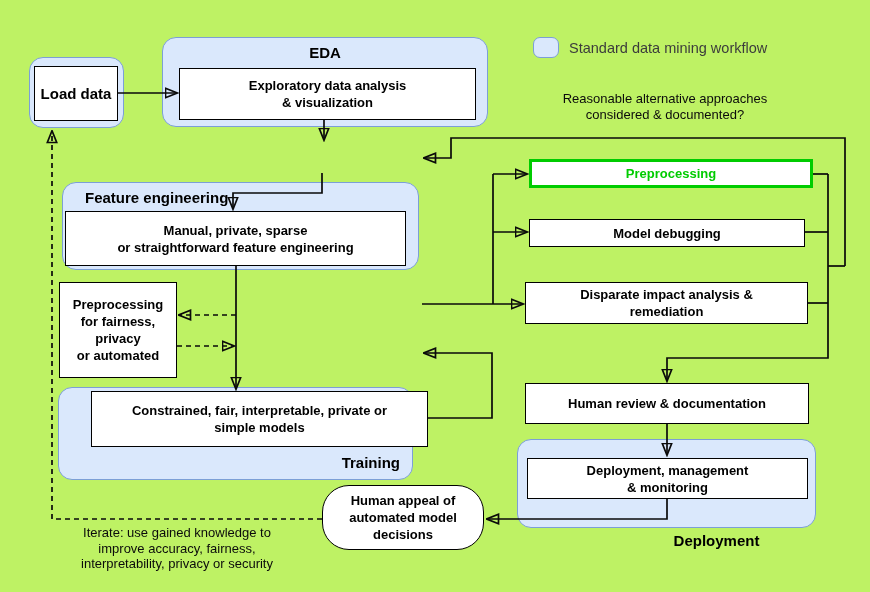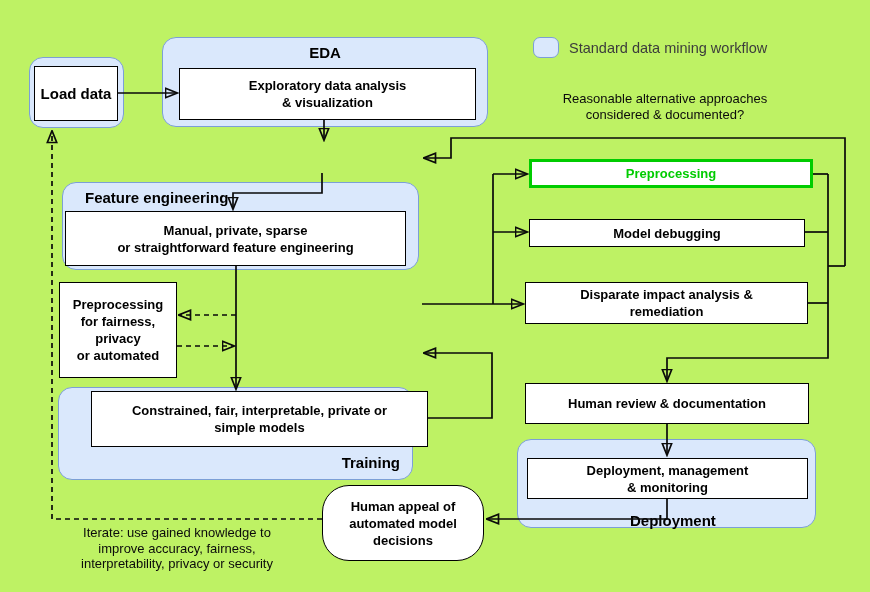--- a/index.html
+++ b/index.html
@@ -19,21 +19,21 @@
   #c-dep  { left:517px; top:439px; width:299px; height:89px; }
 
   
   .ctitle {
     position:absolute; font-weight:700; font-size:15px; color:#000;
     white-space:nowrap;
   }
   #t-eda { left:162px; top:44px;  width:326px; text-align:center; }
   #t-fe  { left:73px;  top:189px;margin-left:12px; }
   #t-tr  { left:230px; top:454px; width:170px; text-align:right; }
-  #t-dep { left:630px; top:512px; width:173px; text-align:left; }
+  #t-dep { left:630px; top:532px; width:173px; text-align:center; }
 
   
   .node {
     position:absolute; background:#ffffff; border:1.6px solid #000;
     box-sizing:border-box; display:flex; align-items:center; justify-content:center;
     text-align:center; font-weight:700; font-size:13px; line-height:17px;
     color:#000; white-space:pre-line; padding:1px 4px;
   }
   #n-load   { left:34px;  top:66px;  width:84px;  height:55px; font-size:15px; }
   #n-eda    { left:179px; top:68px;  width:297px; height:52px; }
@@ -41,21 +41,21 @@
   #n-feat   { left:65px;  top:211px; width:341px; height:55px; }
   #n-prep   { left:59px;  top:282px; width:118px; height:96px; }
   #n-trad   { left:300px; top:288px; width:122px; height:83px; }
   #n-constr { left:67px;  top:391px; width:337px; height:56px;margin-left:24px; }
   #n-expl   { left:529px; top:159px; width:284px; height:29px;
               border:3px solid #00cc00; color:#00cc00; }
   #n-debug  { left:529px; top:219px; width:276px; height:28px; }
   #n-disp   { left:525px; top:282px; width:283px; height:42px; }
   #n-hrev   { left:525px; top:383px; width:284px; height:41px; }
   #n-depl   { left:527px; top:458px; width:281px; height:41px; }
-  #n-appeal { left:322px; top:485px; width:162px; height:76px;border-radius:27px; }
+  #n-appeal { left:322px; top:485px; width:162px; height:65px;border-radius:27px; }
 
   
   .note {
     position:absolute; font-weight:400; font-size:13px; line-height:15.5px;
     text-align:center; color:#0b0b0b; white-space:pre-line;
   }
   #question { left:520px; top:91px;  width:290px; }
   #iterate  { left:27px;  top:525px; width:300px; }
 
   

